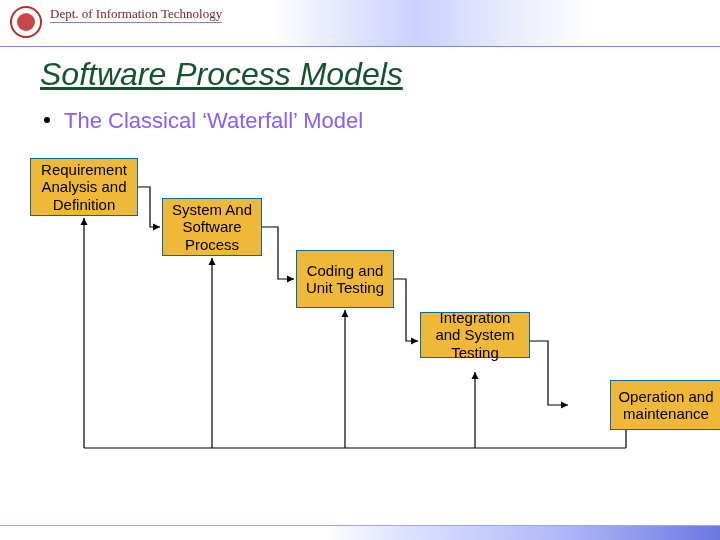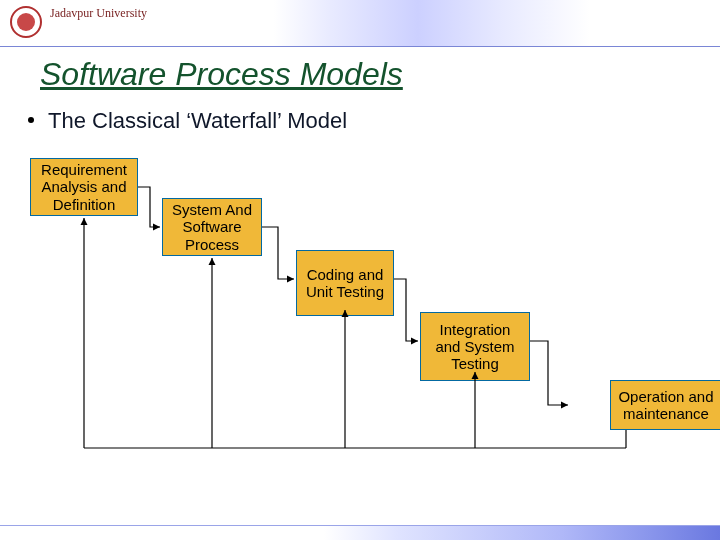--- a/index.html
+++ b/index.html
@@ -59,23 +59,23 @@
     left: 40px; top: 56px;
     font-family: Arial, Helvetica, sans-serif;
     font-style: italic;
     font-size: 32px;
     color: #14532d;
     text-decoration: underline;
     letter-spacing: 0px;
   }
   .subtitle {
     position: absolute;
-    left: 28px; top: 108px;
+    left: 44px; top: 108px;
     font-size: 22px;
-    color: #0f172a;
+    color: #8b5cf6;
   }
   .bullet {
     display: inline-block;
     width: 6px; height: 6px;
     background: #000;
     border-radius: 50%;
     vertical-align: middle;
     margin-right: 14px;
     position: relative;
     top: -2px;
@@ -110,36 +110,36 @@
     border-top: 1px solid #9aa4e8;
   }
 </style>
 </head>
 <body>
 
 <div class="header-band"></div>
 <div class="header-underline"></div>
 <div class="dept-logo"></div>
 <div class="dept-text">
-  <div class="line2">Jadavpur University</div>
+  <div class="line1">Dept. of Information Technology</div>
 </div>
 
 <div class="slide-title">Software Process Models</div>
 
 <div class="subtitle">
   <span class="bullet"></span><span>The Classical ‘Waterfall’ Model</span>
 </div>
 
 <div class="box" style="left:30px; top:158px; width:108px; height:58px;">Requirement Analysis and Definition</div>
 
 <div class="box" style="left:162px; top:198px; width:100px; height:58px;">System And Software Process</div>
 
-<div class="box" style="left:296px; top:250px; width:98px; height:66px;">Coding and Unit Testing</div>
+<div class="box" style="left:296px; top:250px; width:98px; height:58px;">Coding and Unit Testing</div>
 
-<div class="box" style="left:420px; top:312px; width:110px; height:69px;">Integration and System Testing</div>
+<div class="box" style="left:420px; top:312px; width:110px; height:46px;">Integration and System Testing</div>
 
 <div class="box" style="left:570px; top:380px; width:112px; height:50px;margin-left:40px;">Operation and maintenance</div>
 
 <svg class="connectors">
   <defs>
     <marker id="ah" markerWidth="8" markerHeight="8" refX="6" refY="3" orient="auto">
       <path d="M0,0 L6,3 L0,6 Z" fill="#000"></path>
     </marker>
   </defs>
 

